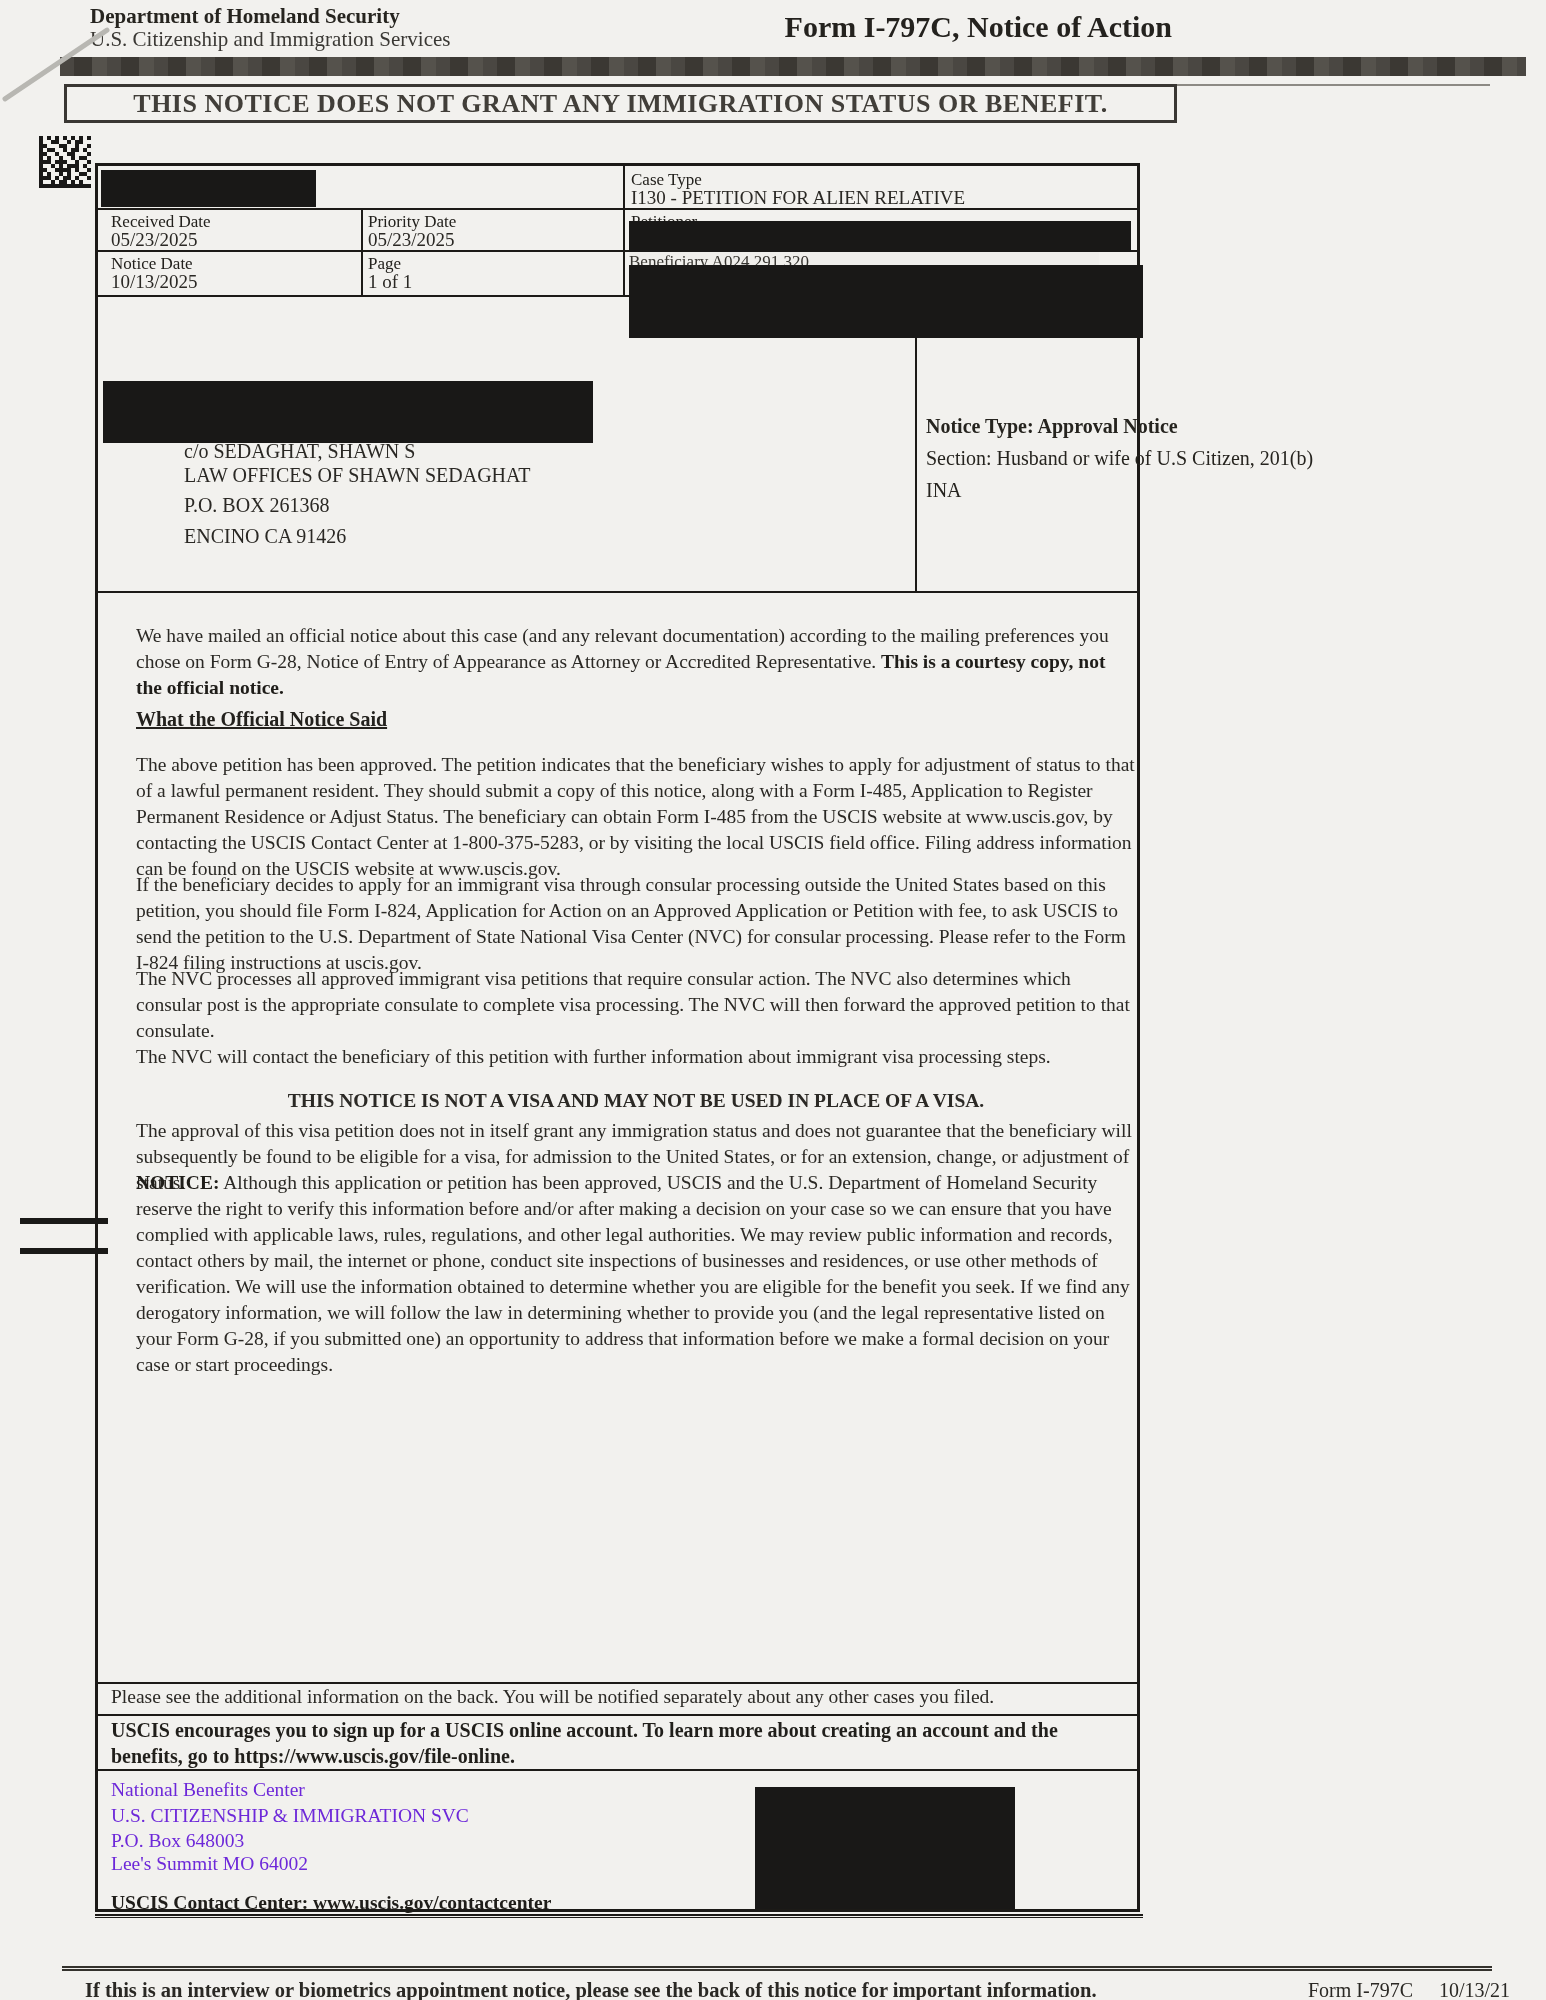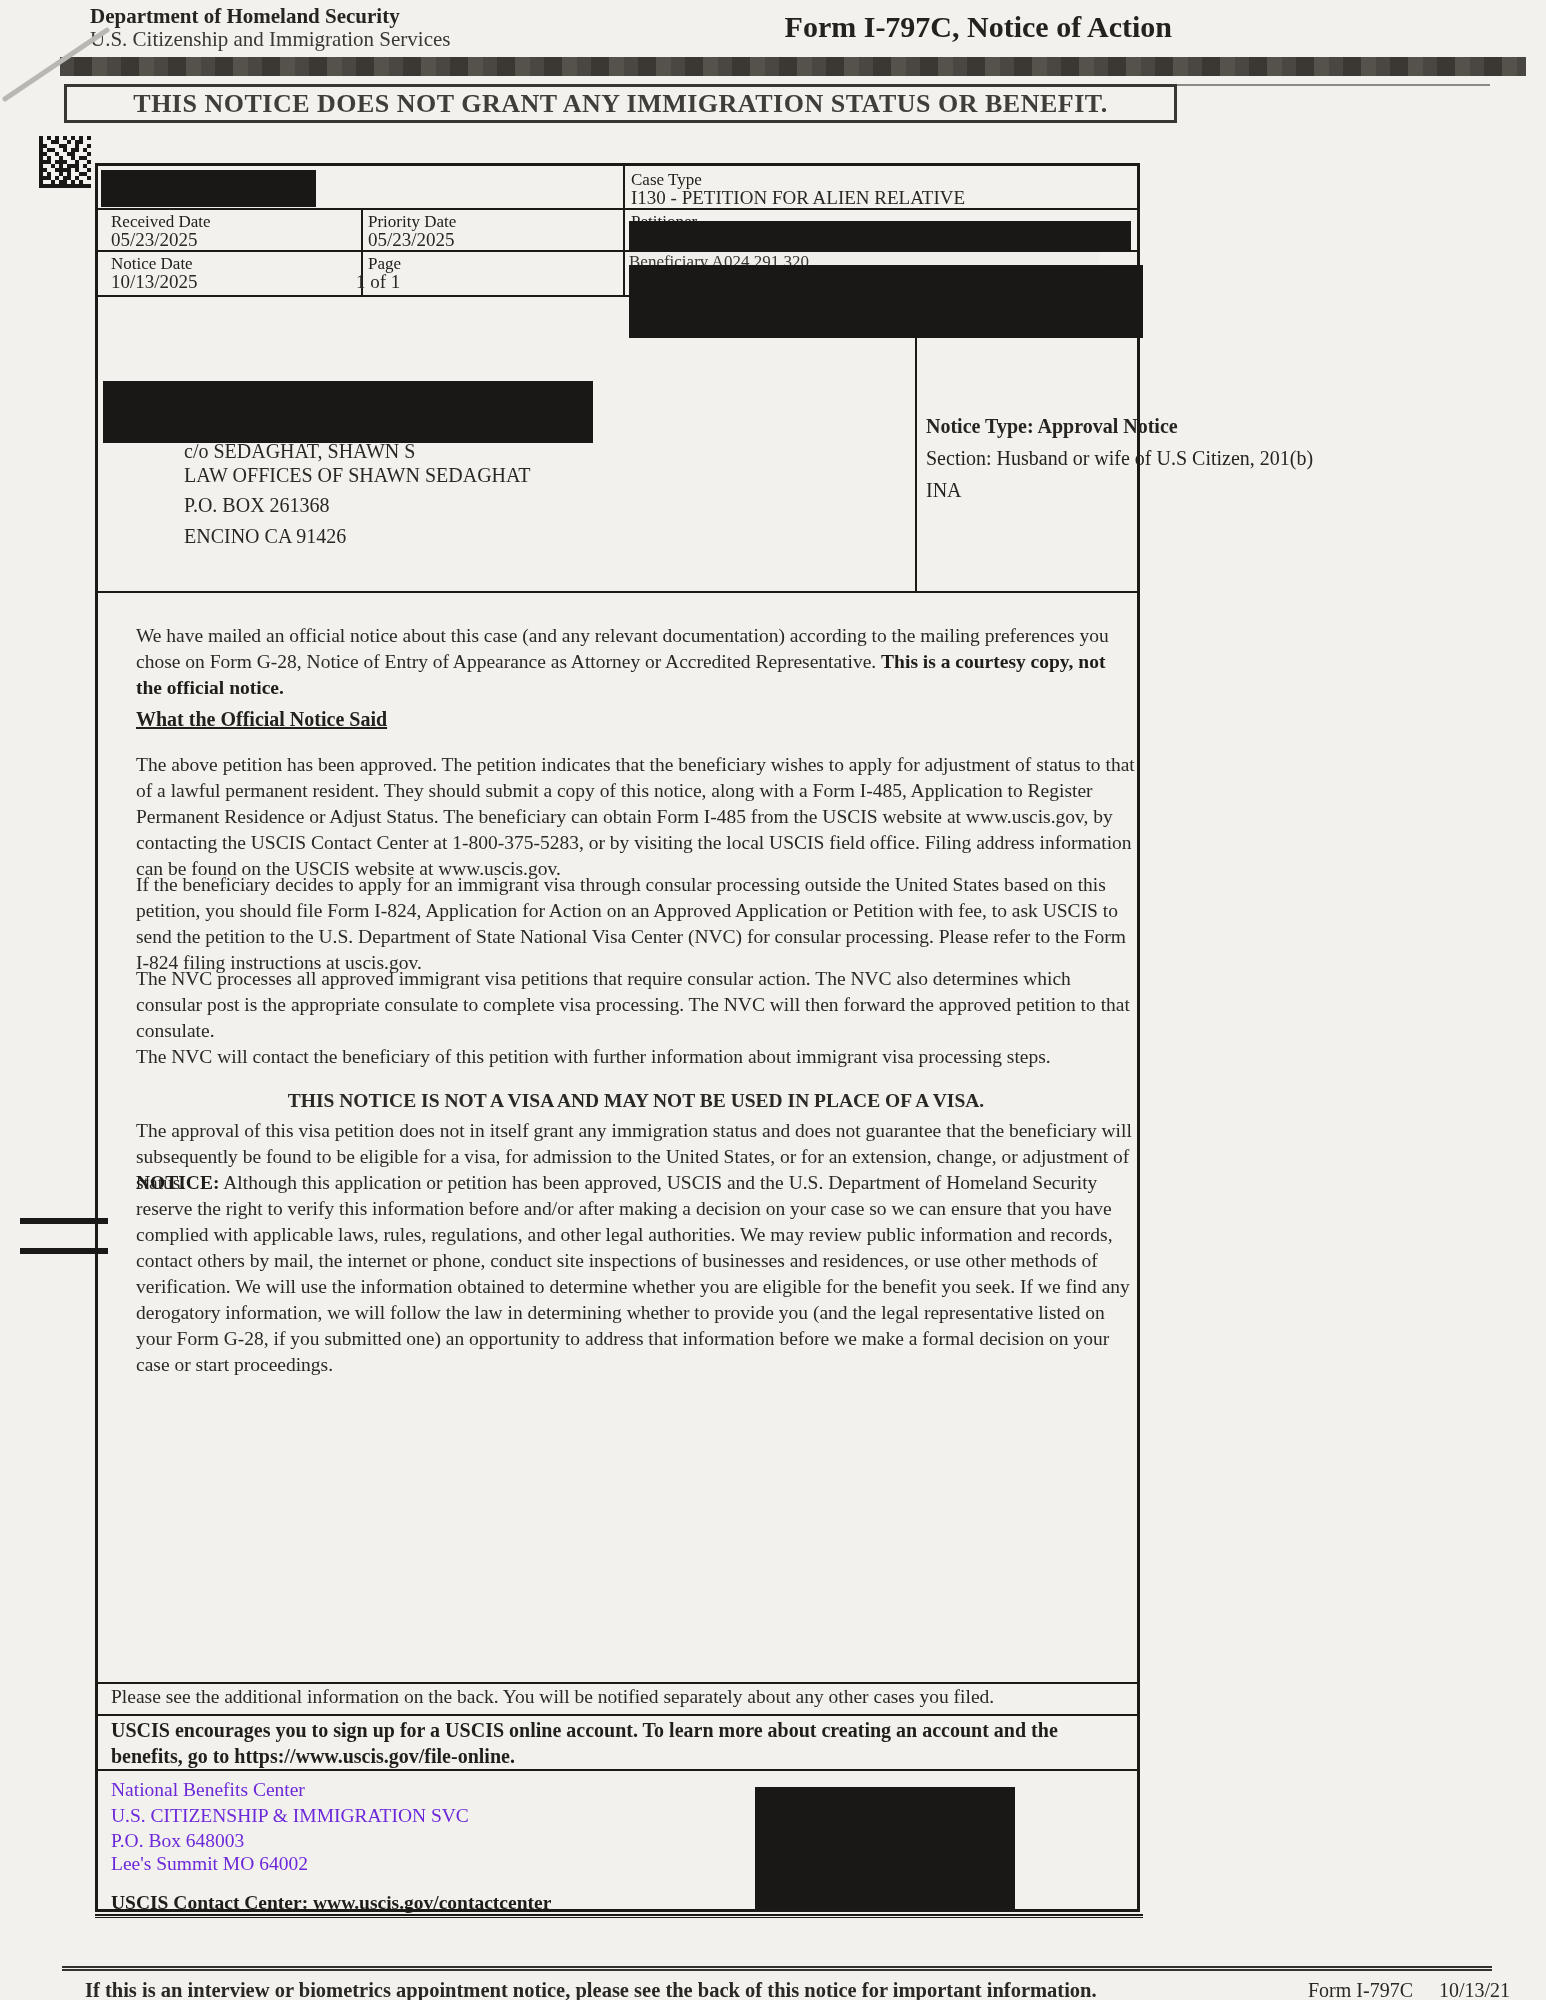--- a/index.html
+++ b/index.html
@@ -181,21 +181,21 @@
   <div class="lbl" style="left:13px; top:46px">Received Date</div>
   <div class="val" style="left:13px; top:63px">05/23/2025</div>
   <div class="lbl" style="left:270px; top:46px">Priority Date</div>
   <div class="val" style="left:270px; top:63px">05/23/2025</div>
   <div class="lbl" style="left:533px; top:46px">Petitioner</div>
   <div class="redact" style="left:531px; top:55px; width:502px; height:31px"></div>
 
   <div class="lbl" style="left:13px; top:88px">Notice Date</div>
   <div class="val" style="left:13px; top:105px">10/13/2025</div>
   <div class="lbl" style="left:270px; top:88px">Page</div>
-  <div class="val" style="left:258px; top:105px">1 of 1</div>
+  <div class="val" style="left:270px; top:105px">1 of 1</div>
   <div class="ben-strip">
     <span>Beneficiary   A024 291 320</span>
   </div>
   <div class="redact" style="left:531px; top:99px; width:514px; height:73px"></div>
 
   <div class="redact" style="left:5px; top:215px; width:490px; height:62px"></div>
   <div class="addr" style="top:274px">c/o SEDAGHAT, SHAWN S</div>
   <div class="addr" style="top:298px">LAW OFFICES OF SHAWN SEDAGHAT</div>
   <div class="addr" style="top:328px">P.O. BOX 261368</div>
   <div class="addr" style="top:359px">ENCINO  CA  91426</div>

